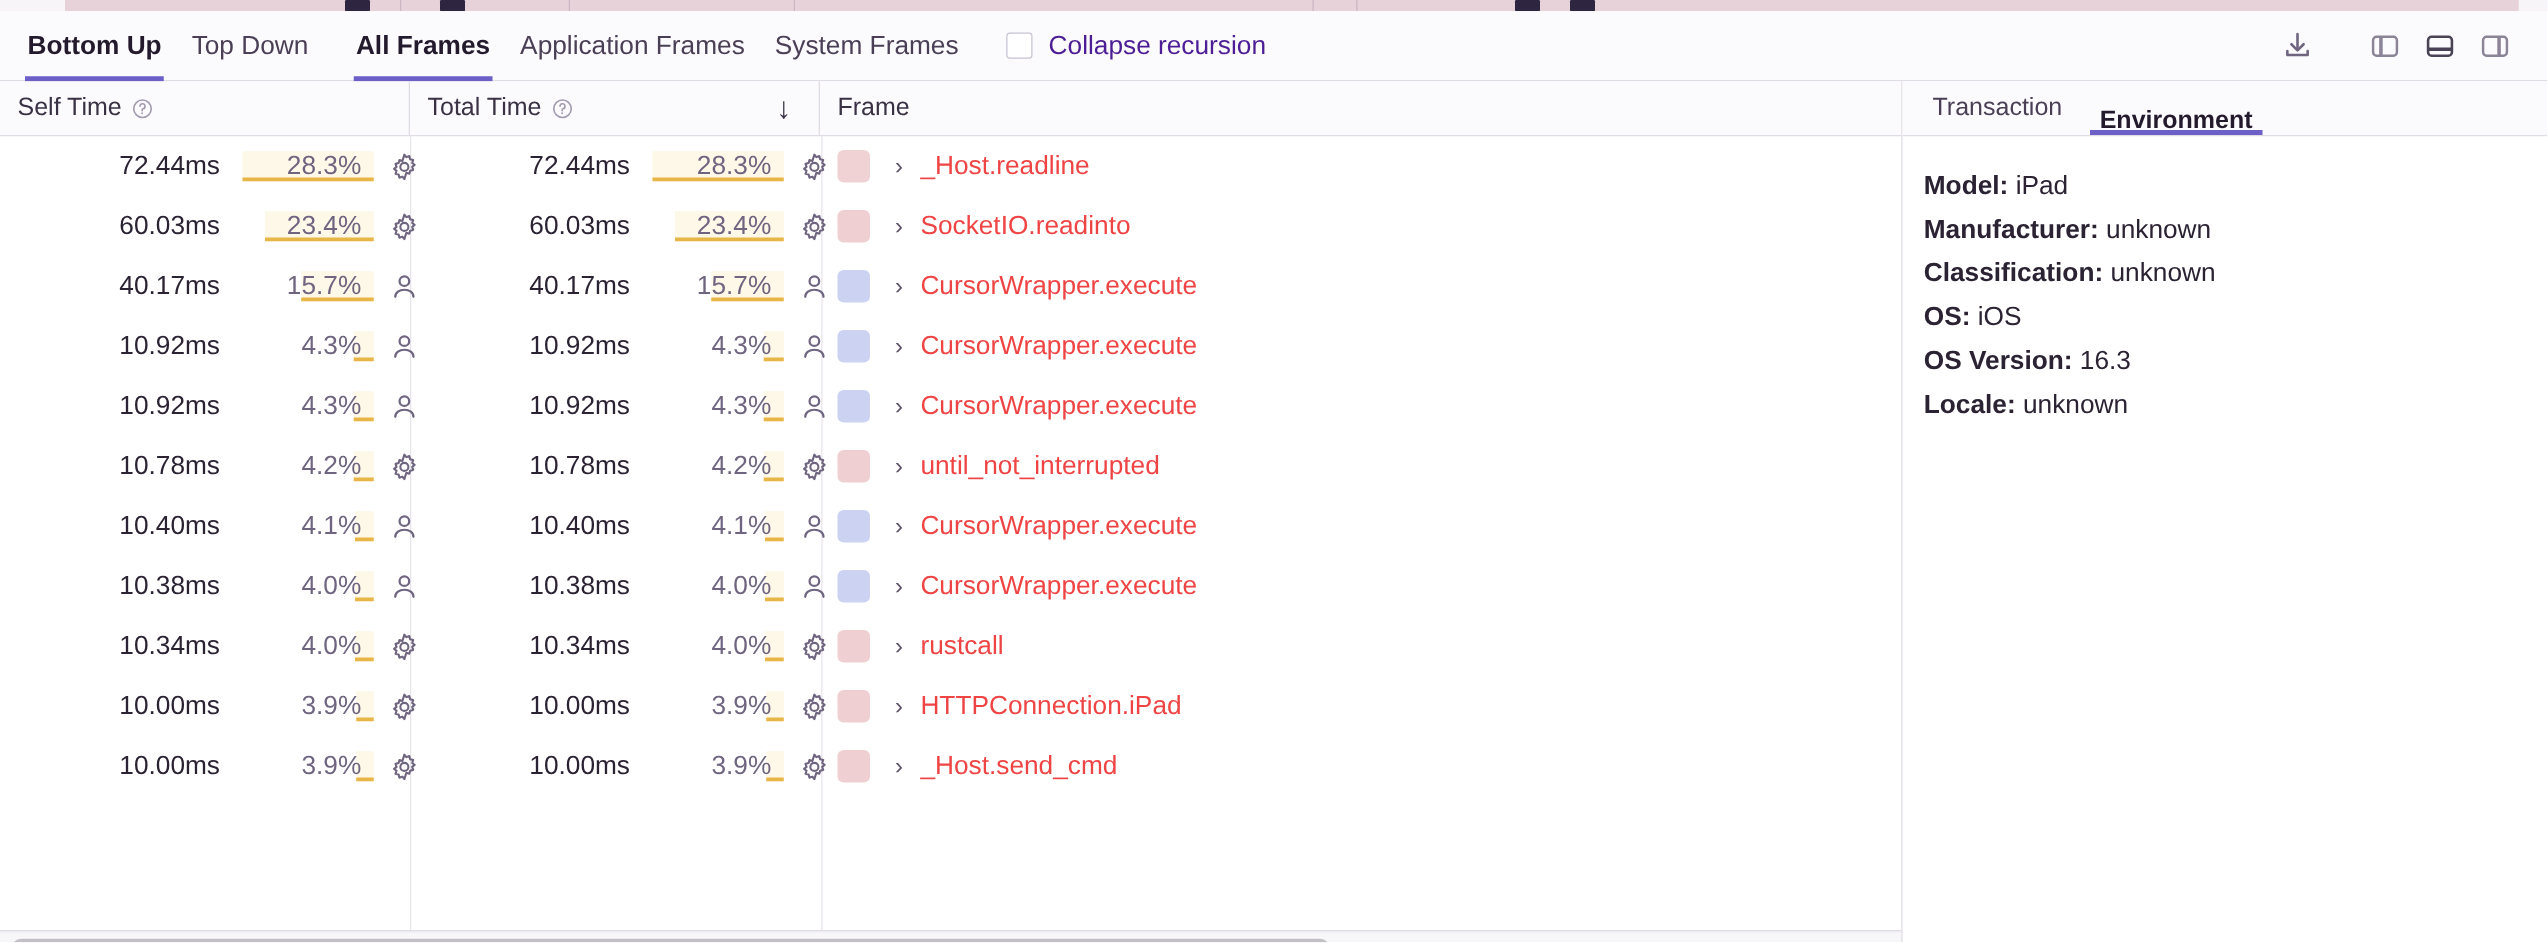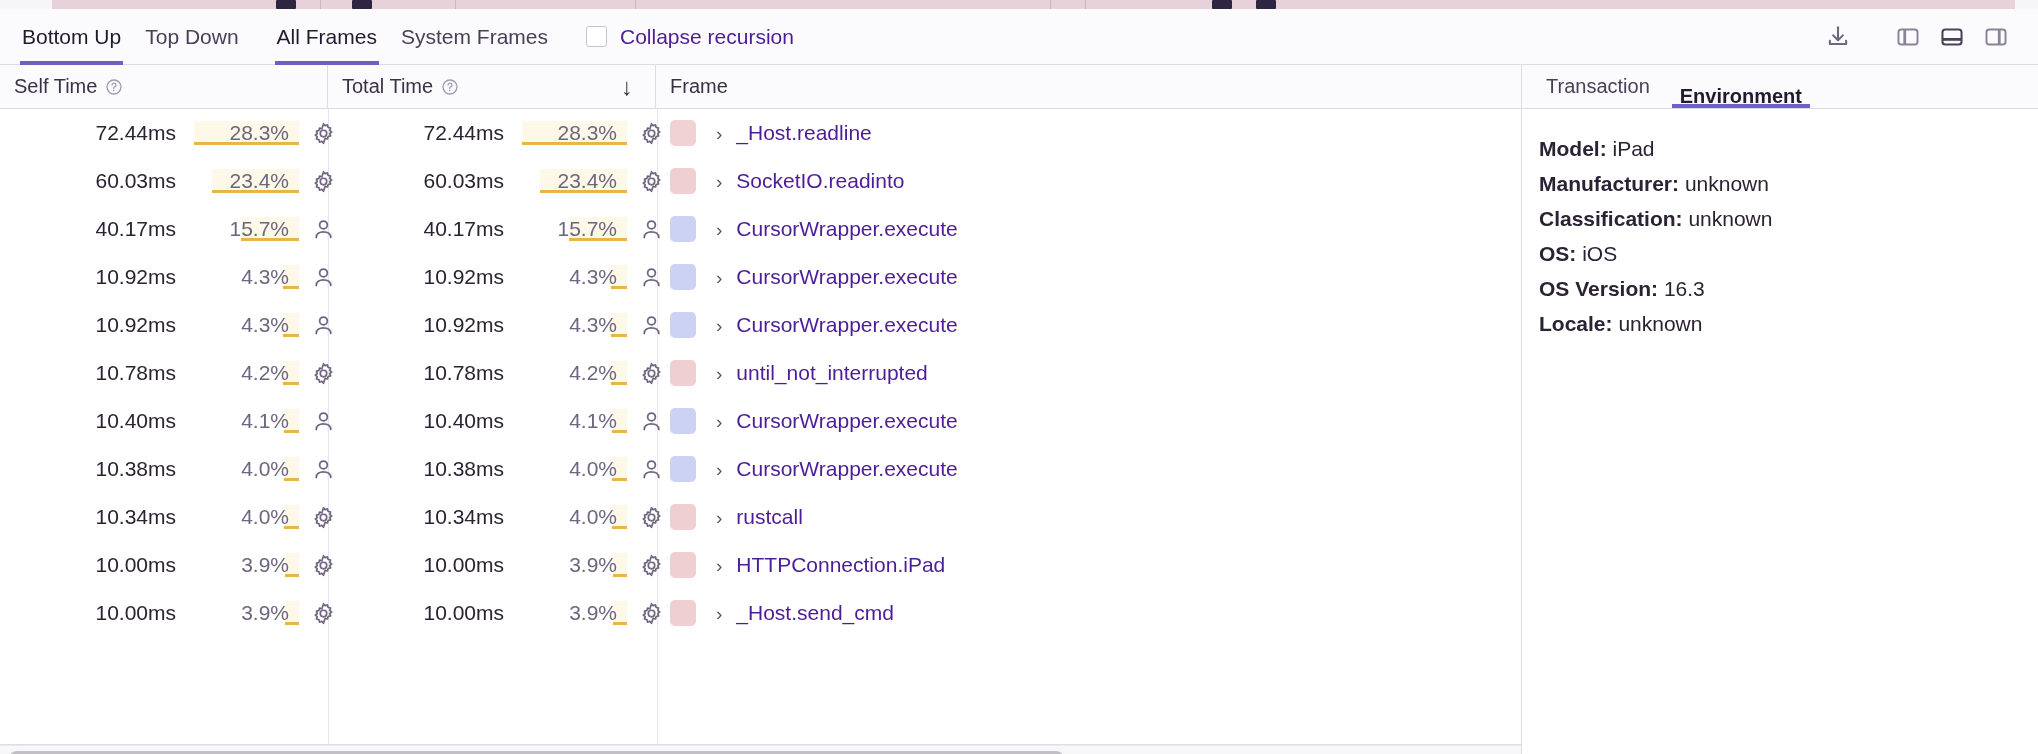--- a/index.html
+++ b/index.html
@@ -62,21 +62,21 @@
     display: flex;
     align-items: center;
     padding: 0 12px;
     font-size: 21px;
     color: #4a3f56;
     cursor: pointer;
     white-space: nowrap;
   }
   .tab.first { margin-left: 10px; }
   .tab.active {
-    font-weight: normal;
+    font-weight: bold;
     color: #231a2e;
   }
   .tab.active::after {
     content: "";
     position: absolute;
     left: 10px; right: 10px;
     bottom: 0;
     height: 4px;
     background: #6c5fc7;
   }
@@ -268,21 +268,21 @@
   .chev {
     margin-left: 20px;
     margin-right: 14px;
     font-size: 19px;
     color: #5c5268;
     line-height: 1;
     user-select: none;
   }
   .frame-name {
     font-size: 21px;
-    color: #4c1d95;
+    color: #ef4444;
     white-space: nowrap;
   }
 
   
   .table-bottom-line {
     position: absolute;
     left: 0; top: 679px;
     width: 1521px; height: 1px;
     background: #e0dce6;
   }
@@ -374,20 +374,23 @@
     <div class="tabs-group">
       <div class="tab first active">
         <span>Bottom Up</span>
       </div>
       <div class="tab">
         <span>Top Down</span>
       </div>
       <div class="tab-sep"></div>
       <div class="tab active">
         <span>All Frames</span>
+      </div>
+      <div class="tab">
+        <span>Application Frames</span>
       </div>
       <div class="tab">
         <span>System Frames</span>
       </div>
     </div>
 
     <label class="collapse-wrap">
       <span class="chk"></span>
       <span class="collapse-label">Collapse recursion</span>
     </label>

